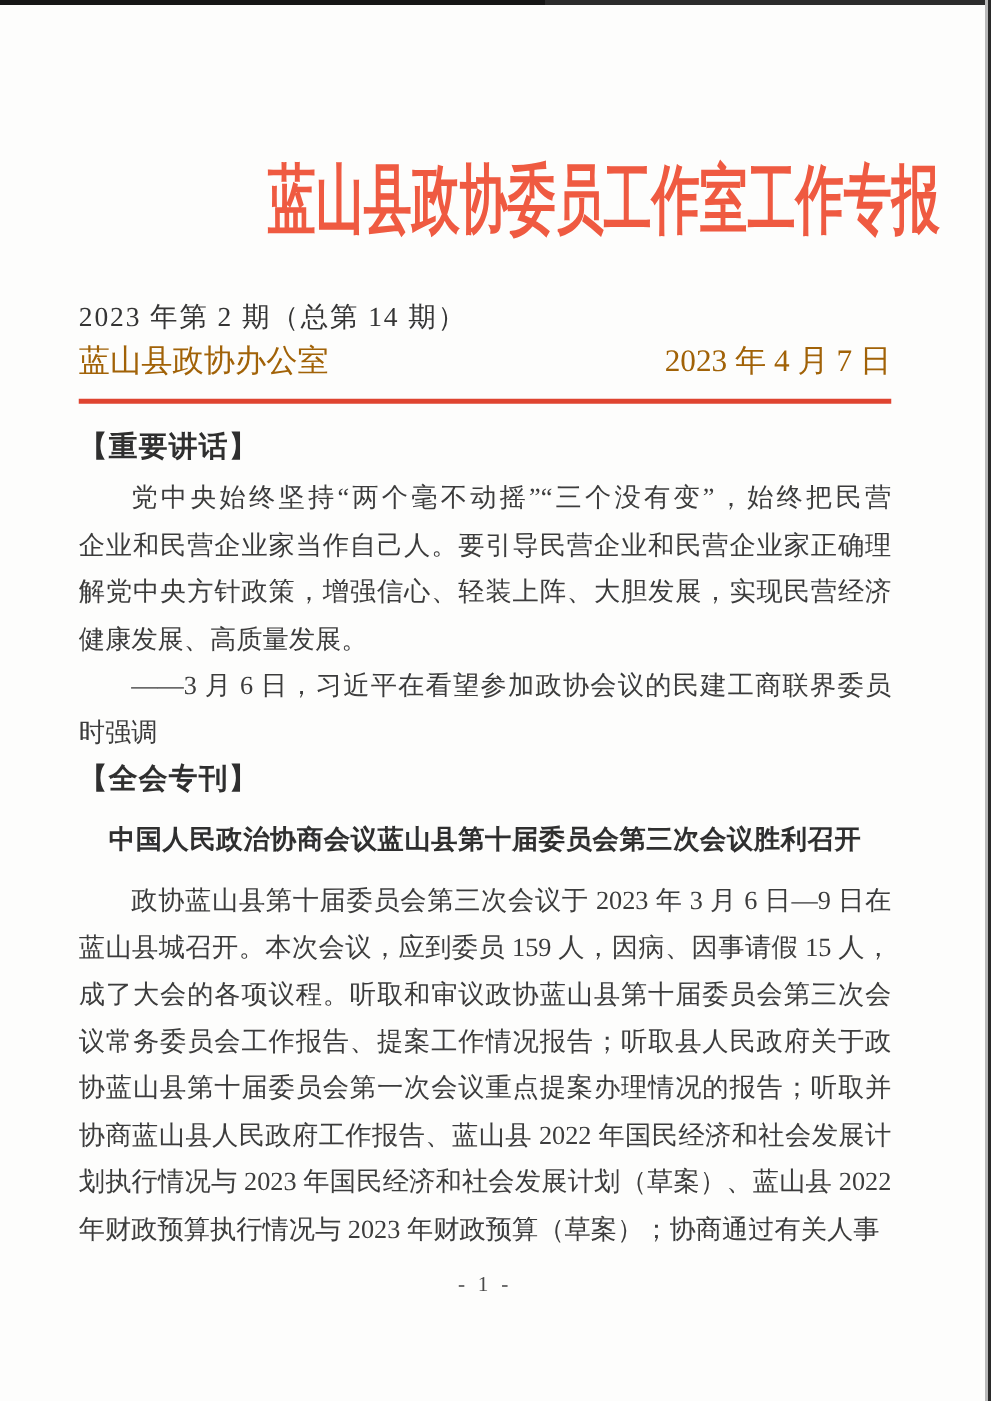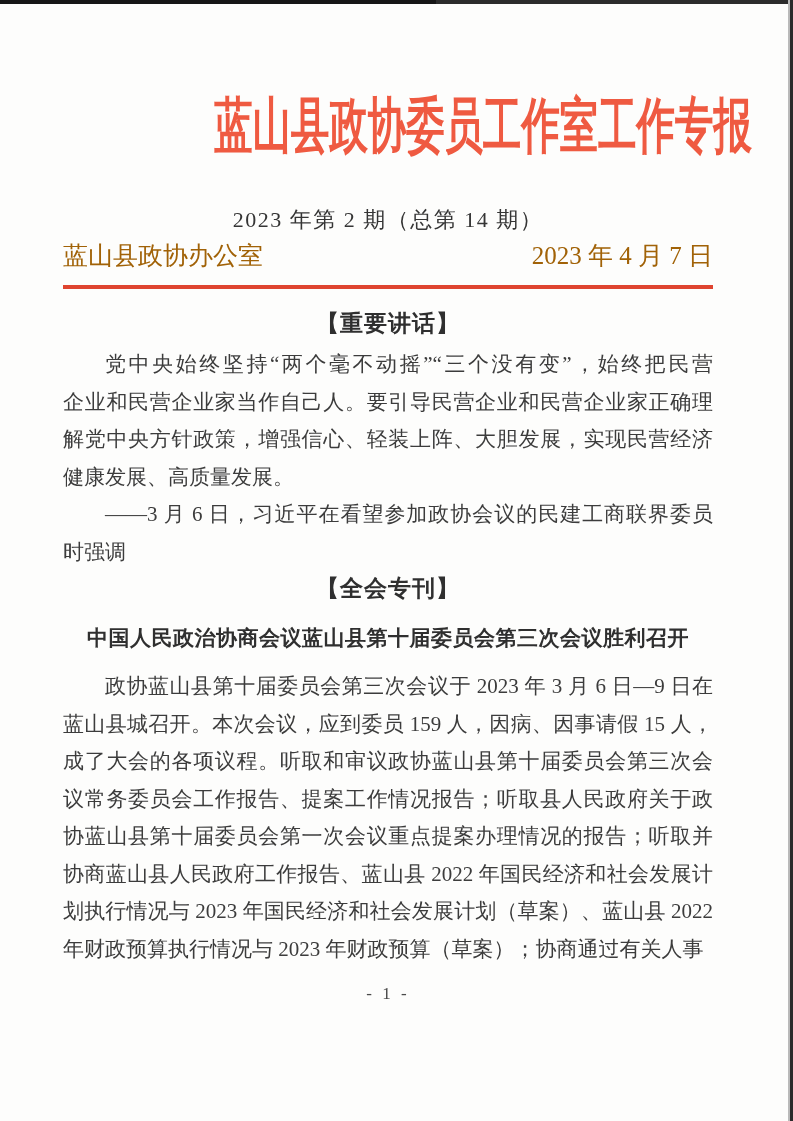--- a/index.html
+++ b/index.html
@@ -25,54 +25,52 @@
   }
   .scan-edge-right{
     position:absolute;top:0;right:0;width:5px;height:1121px;
     background:linear-gradient(to left,#2a2a2a 0 3px,#b9b9b9 3px 5px);
   }
   .page{
     position:relative;
     padding:0 80px 0 63px; 
   }
   .doc-title-wrap{
-    margin:0;padding-top:83px;height:86px;
+    margin:0;padding-top:117px;height:86px;
     text-align:center;overflow:visible;
   }
   .doc-title{
     display:inline-block;
     font-size:60px;line-height:86px;font-weight:bold;
     color:var(--red-title);
     transform:scaleX(0.64);transform-origin:center;
     white-space:nowrap;
     font-family:"Liberation Serif","DejaVu Serif",serif;
   }
   .issue-line{
     margin-top:36px;
-    text-align:center;
     font-size:22px;line-height:30px;
     letter-spacing:1.5px;
     color:#353535;
   }
   .masthead{
     margin-top:8px;
     display:flex;justify-content:space-between;align-items:flex-end;
     font-size:25px;line-height:26px;
     color:#a16207;
     border-bottom:4px solid var(--red-rule);
     padding-bottom:16px;
   }
   .section-heading{
     margin-top:20px;
     font-family:"Liberation Sans","DejaVu Sans",sans-serif;
     font-weight:bold;
     font-size:23px;line-height:28px;
     color:var(--ink-heading);
     letter-spacing:1px;
-    text-align:center;
   }
   .section-heading.sec2{margin-top:3px;}
   .para{
     font-size:21px;
     line-height:37.5px;
     color:var(--ink);
   }
   .para-group{margin-top:9px;}
   .para .bline{
     text-align:justify;

